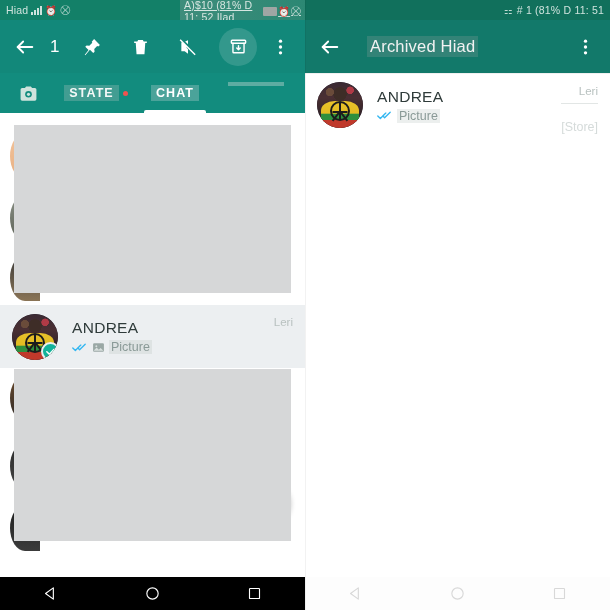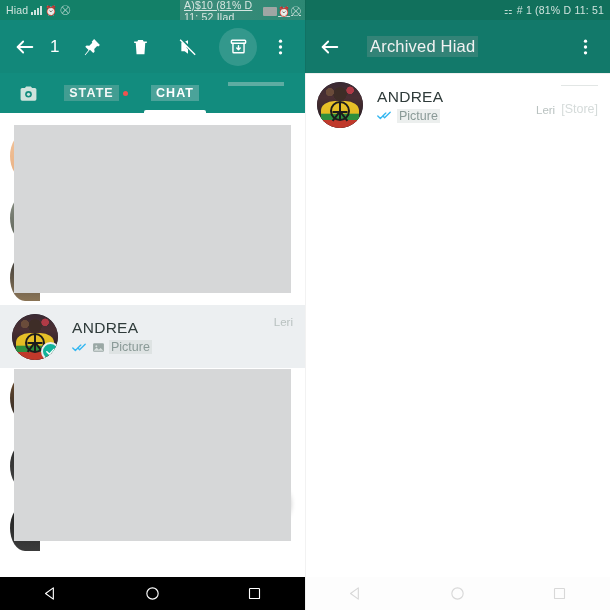--- a/index.html
+++ b/index.html
@@ -110,21 +110,21 @@
   .av-v::before { left:3px; transform:rotate(38deg); }
   .av-v::after { right:3px; transform:rotate(-38deg); }
   .av-check {
     position:absolute; right:-2px; bottom:-1px; width:19px; height:19px; border-radius:50%;
     background:#13b29a; border:2px solid #eceff1; display:flex; align-items:center; justify-content:center;
   }
   .meta { flex:1 1 auto; margin-left:14px; min-width:0; }
   .name { font-size:15.5px; color:#2f3b3a; letter-spacing:.3px; }
   .sub { display:flex; align-items:center; gap:4px; margin-top:3px; }
   .sub .sub-text { font-size:12.5px; color:#8a9a97; background:rgba(180,190,188,.25); padding:0 2px; }
-  .right-col { flex:0 0 auto; display:flex; align-items:flex-end; gap:6px; align-self:flex-start; margin-top:11px; }
+  .right-col { flex:0 0 auto; display:flex; flex-direction:column; align-items:flex-end; gap:6px; align-self:flex-start; margin-top:11px; }
   .time { font-size:11.5px; color:#b9c2c0; }
   .store-badge { font-size:12.5px; color:#d5dbda; border-top:1px solid #e2e6e5; padding-top:16px; }
 
   
   .redact { position:absolute; background:#d6d7d8; z-index:12; }
 
   
   .sliver { position:absolute; width:30px; height:46px; border-radius:50% 0 0 50%/50% 0 0 50%; z-index:8; overflow:hidden; }
 
   

